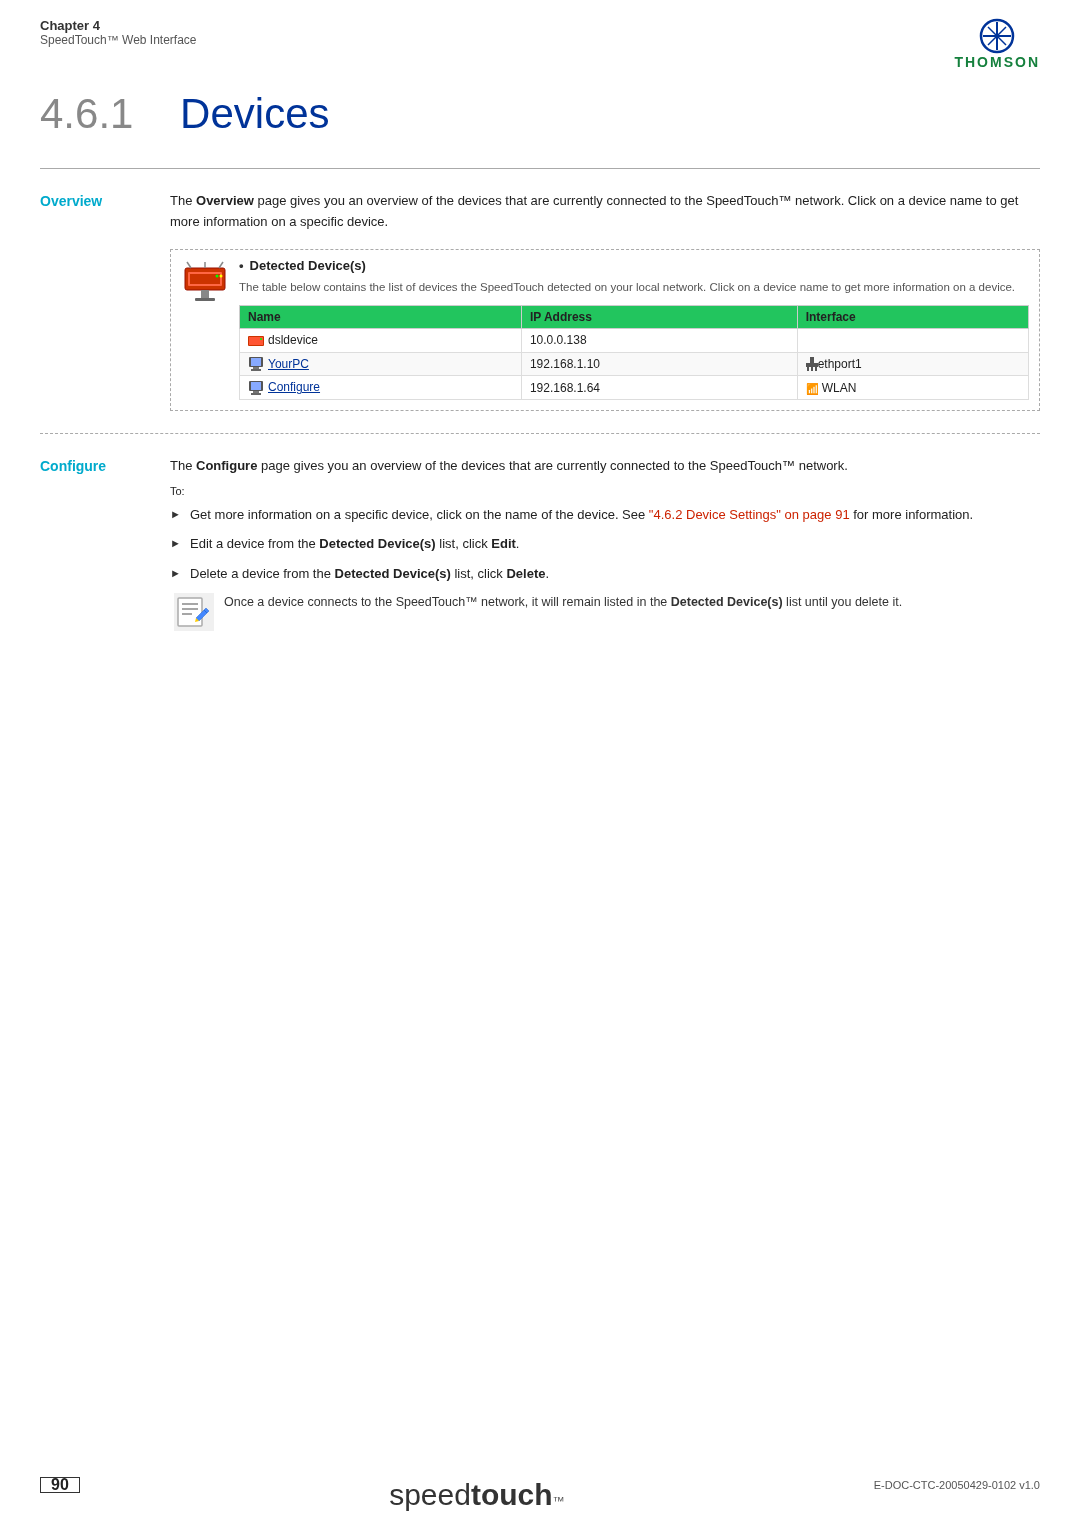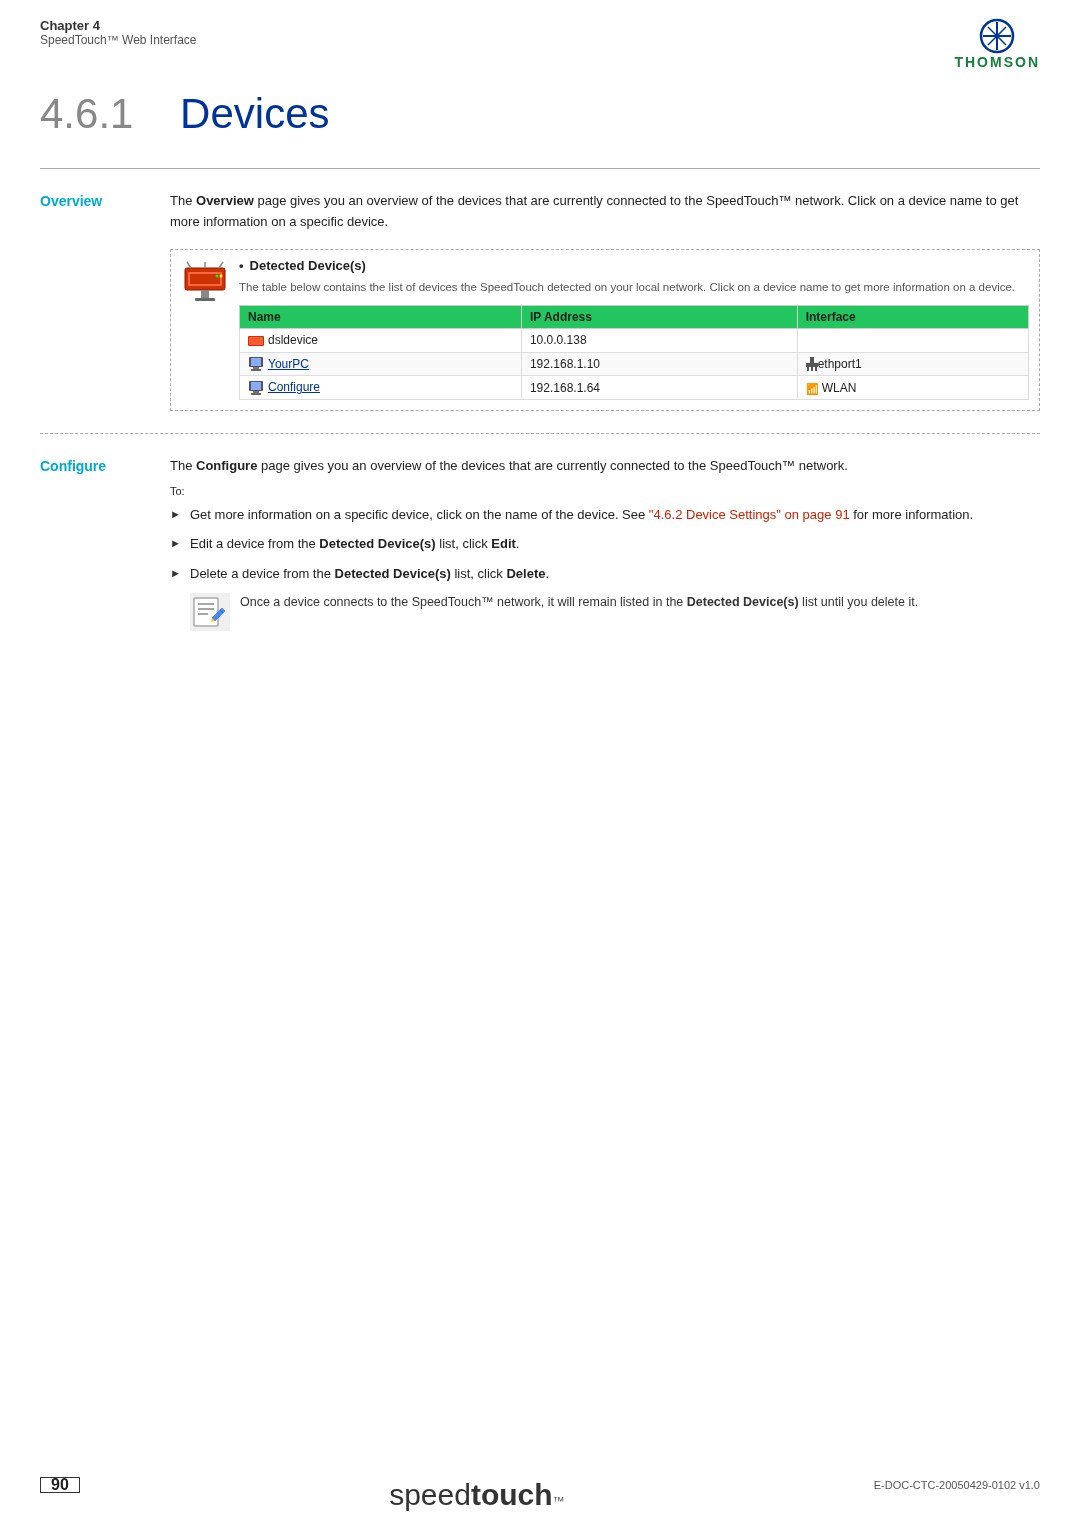--- a/index.html
+++ b/index.html
@@ -203,21 +203,21 @@
       text-decoration: none;
     }
 
     
     .note-box {
       display: flex;
       align-items: flex-start;
       background: #fff;
       border: none;
       margin-top: 4px;
-      margin-left: 20px;
+      margin-left: 4px;
       gap: 10px;
     }
     .note-icon {
       min-width: 40px;
       width: 40px;
       height: 38px;
       background: #f0f0f0;
       display: flex;
       align-items: center;
       justify-content: center;

